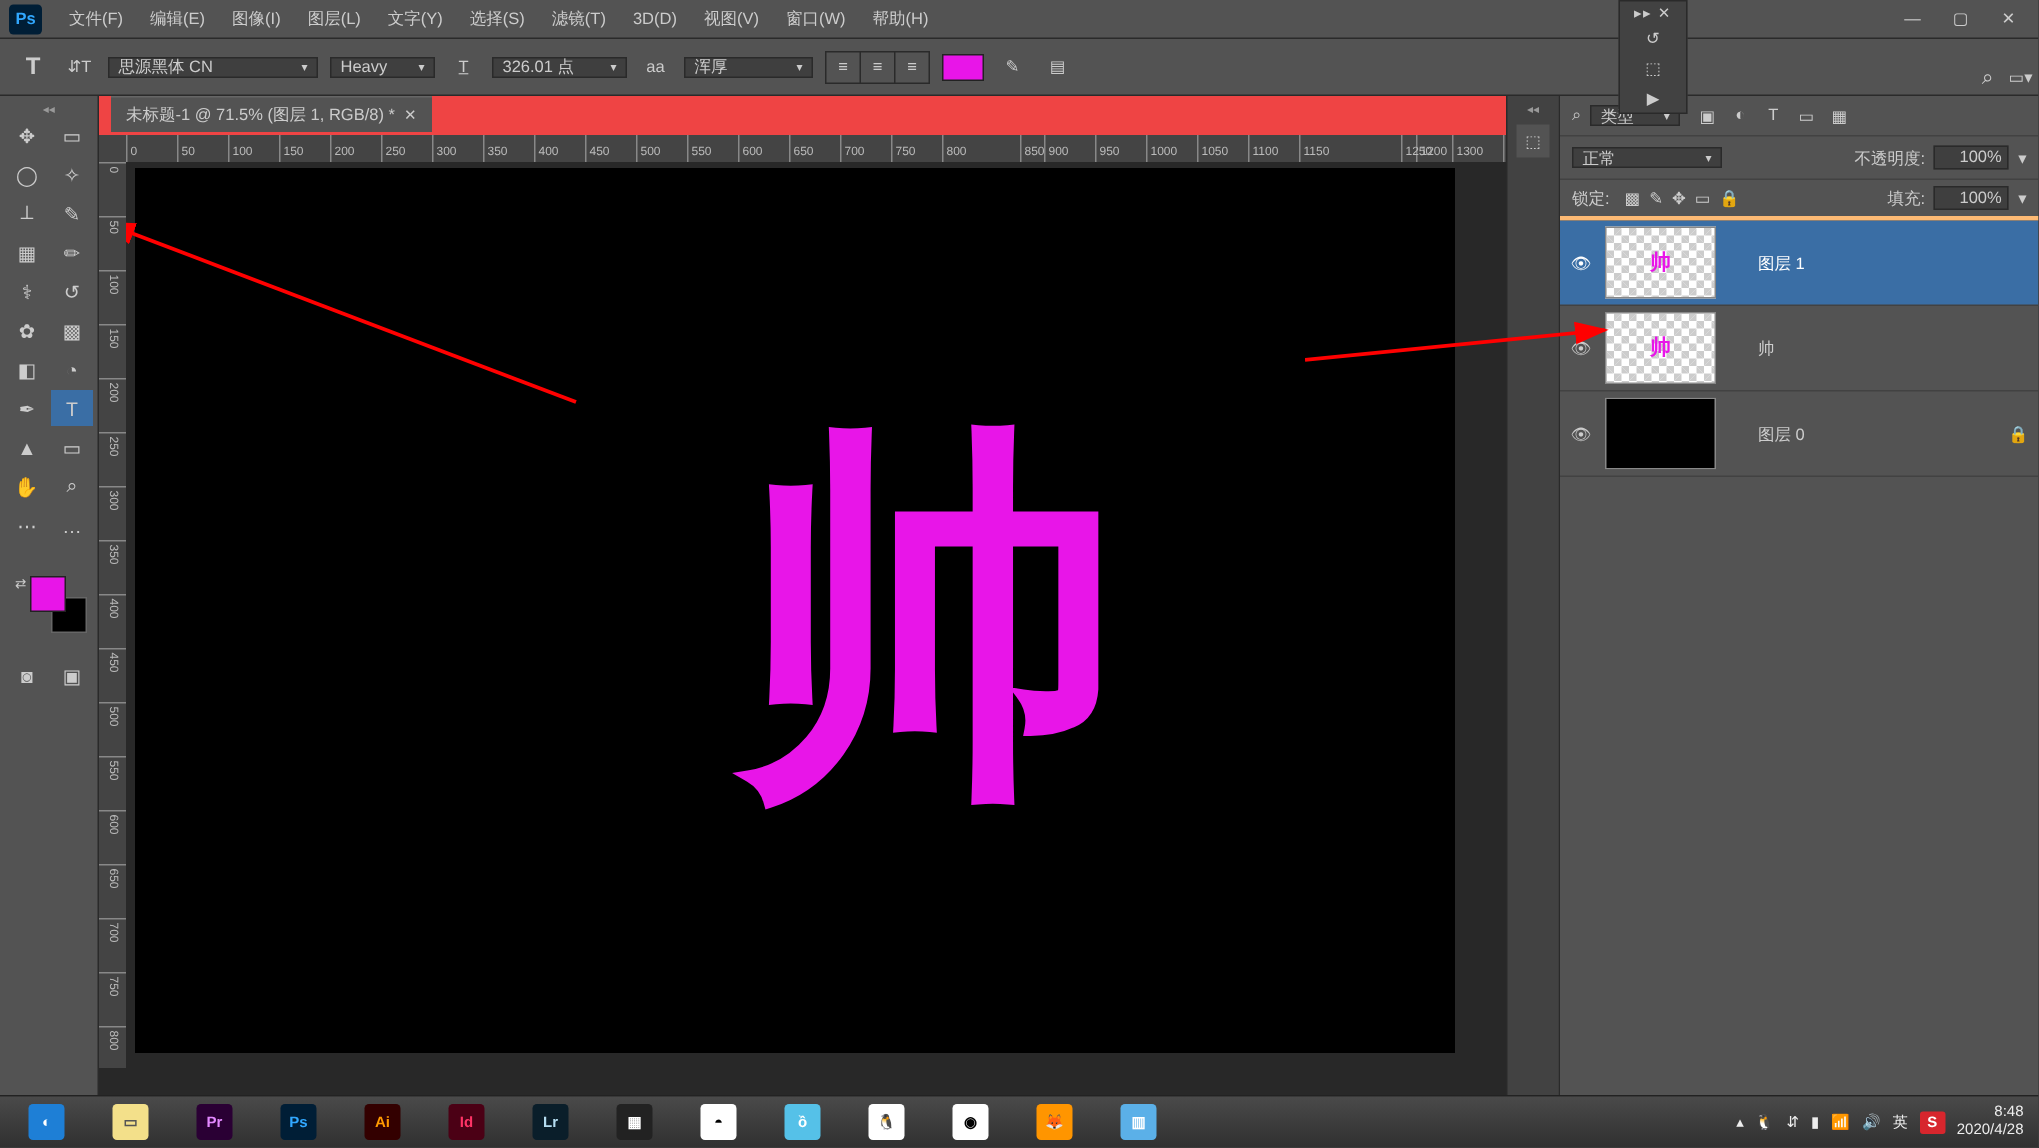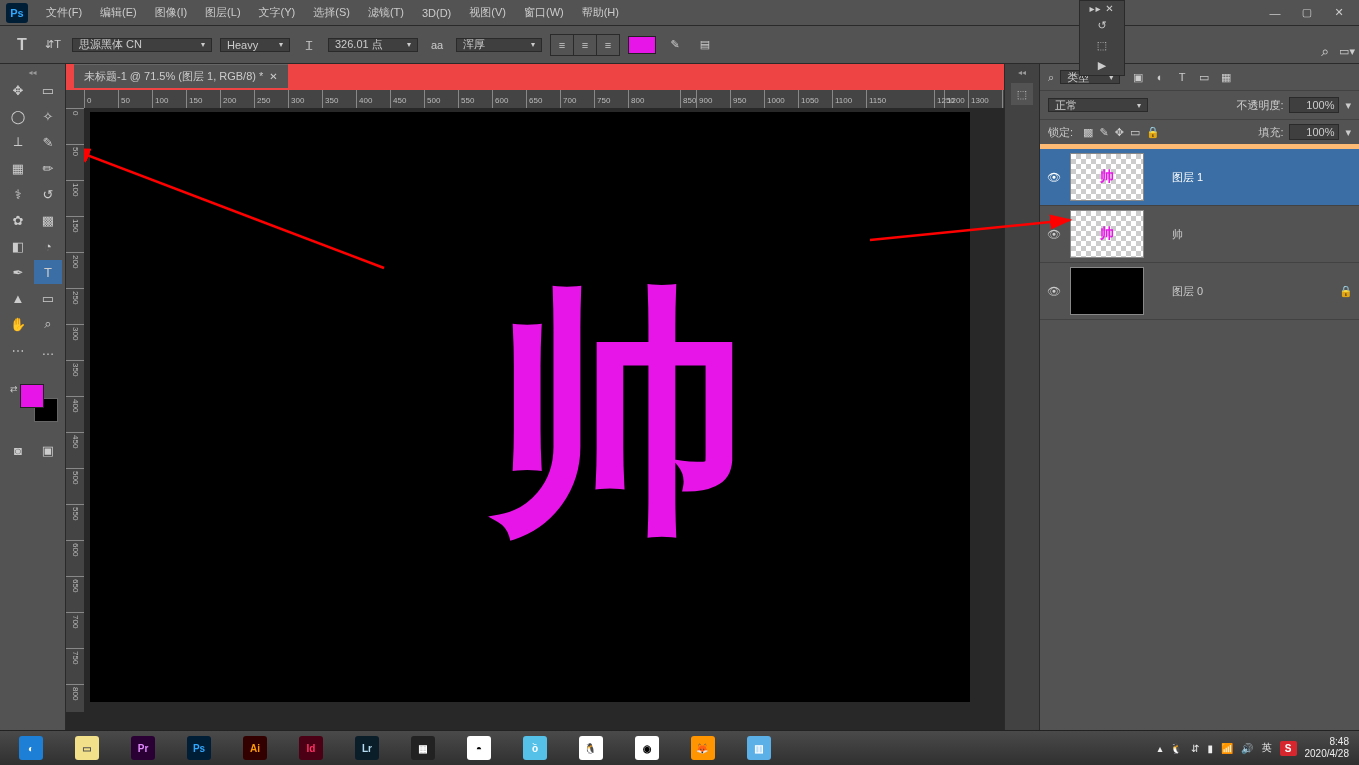--- a/index.html
+++ b/index.html
@@ -60,21 +60,21 @@
   .rightgap { width: 35px; background: #424242; border-left: 1px solid #2a2a2a; display: flex; flex-direction: column; align-items: center; padding-top: 4px; gap: 6px; }
   .rightgap .mini { width: 22px; height: 22px; background: #535353; display: flex; align-items: center; justify-content: center; }
   .rightpanel { width: 320px; background: #535353; border-left: 1px solid #2a2a2a; display: flex; flex-direction: column; }
   .panel-tabs { display: flex; height: 26px; background: #424242; align-items: flex-end; }
   .ptab { padding: 5px 10px; background: #424242; color: #ccc; }
   .ptab.active { background: #535353; }
   .panel-ctrl { padding: 6px 8px; display: flex; align-items: center; gap: 6px; border-bottom: 1px solid #424242; }
   .panel-ctrl .dd { flex: 0 0 auto; }
   .icon-row { display: flex; gap: 6px; margin-left: 4px; }
   .icon-row span { width: 16px; text-align: center; }
-  .lockrow { padding: 4px 8px; display: flex; align-items: center; gap: 6px; border-bottom: 5px solid #fdba74; }
+  .lockrow { padding: 4px 8px; display: flex; align-items: center; gap: 6px; border-bottom: 3px solid #fdba74; }
   .lockrow .lbl { margin-right: 4px; }
   .pct { width: 50px; background: #3f3f3f; border: 1px solid #2a2a2a; text-align: right; padding: 1px 4px; }
 
   .layers { flex: 1; overflow: auto; }
   .layer { display: flex; align-items: center; padding: 4px 6px; gap: 8px; border-bottom: 1px solid #424242; }
   .layer.selected { background: #3a6ea5; color: #fff; }
   .eye { width: 16px; text-align: center; }
   .thumb { width: 74px; height: 48px; border: 1px solid #888; background: #fff; position: relative; overflow: hidden; }
   .thumb.checker { background-image:
     linear-gradient(45deg,#ccc 25%,transparent 25%),

